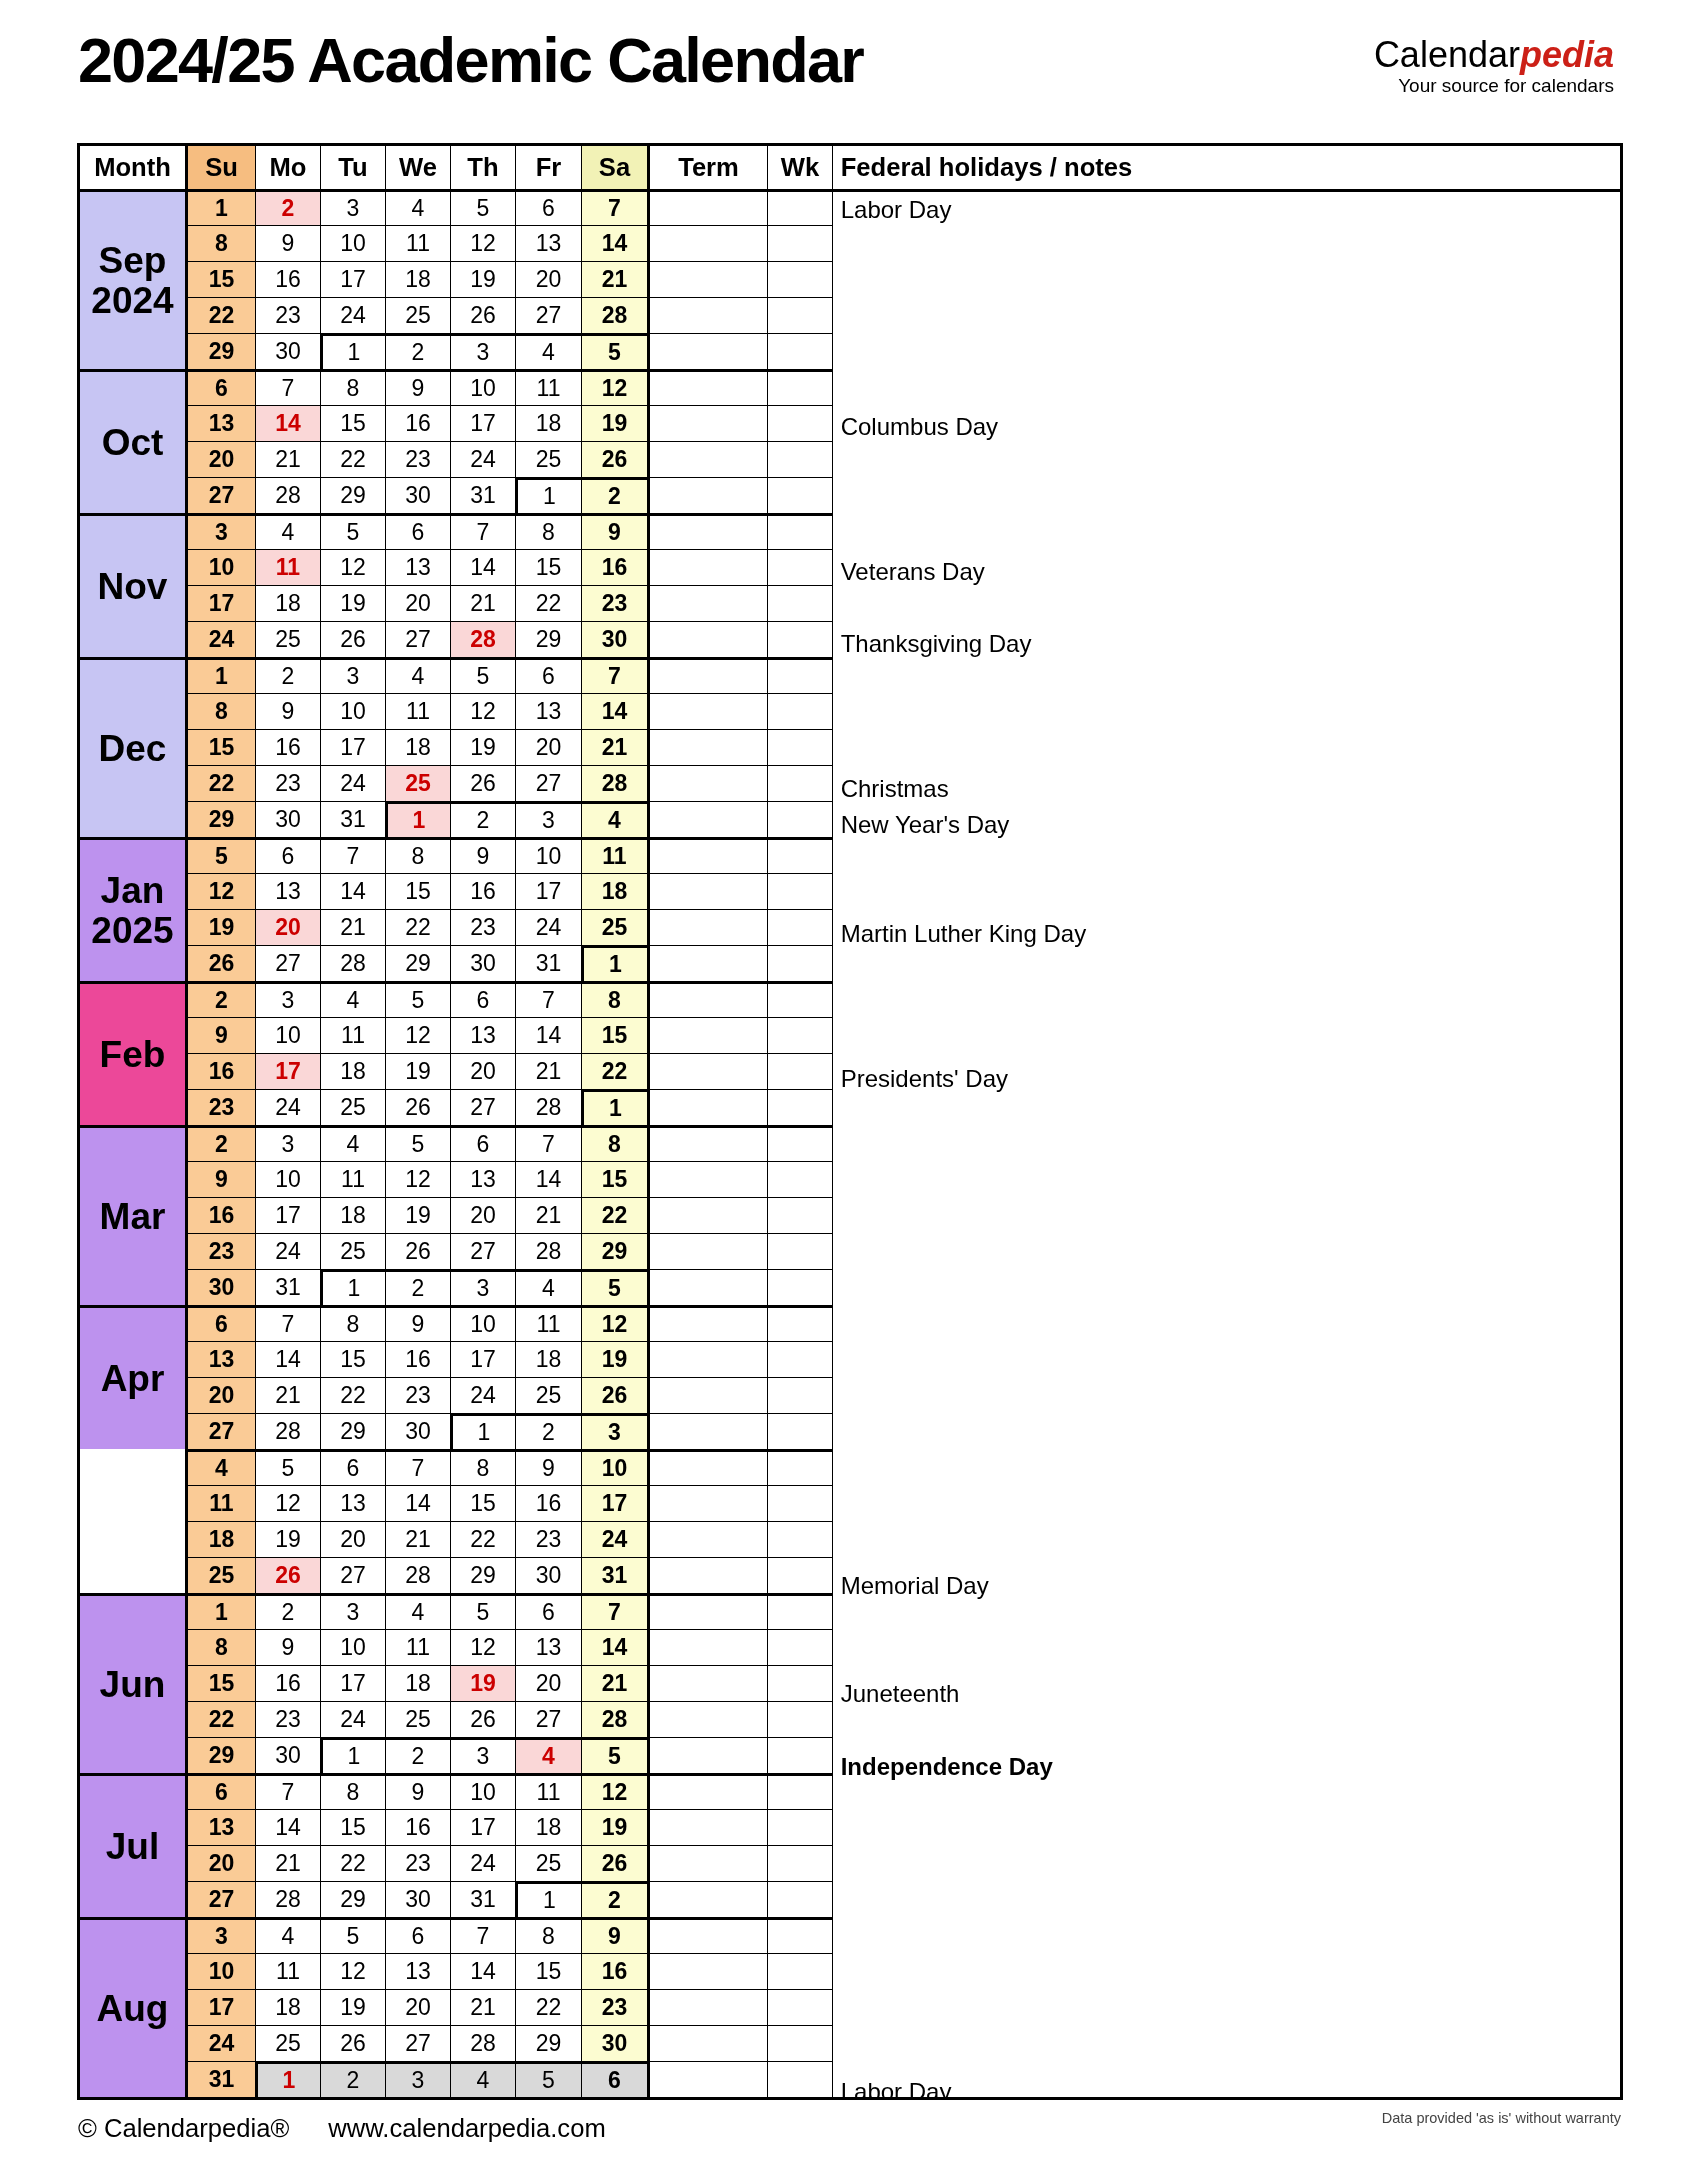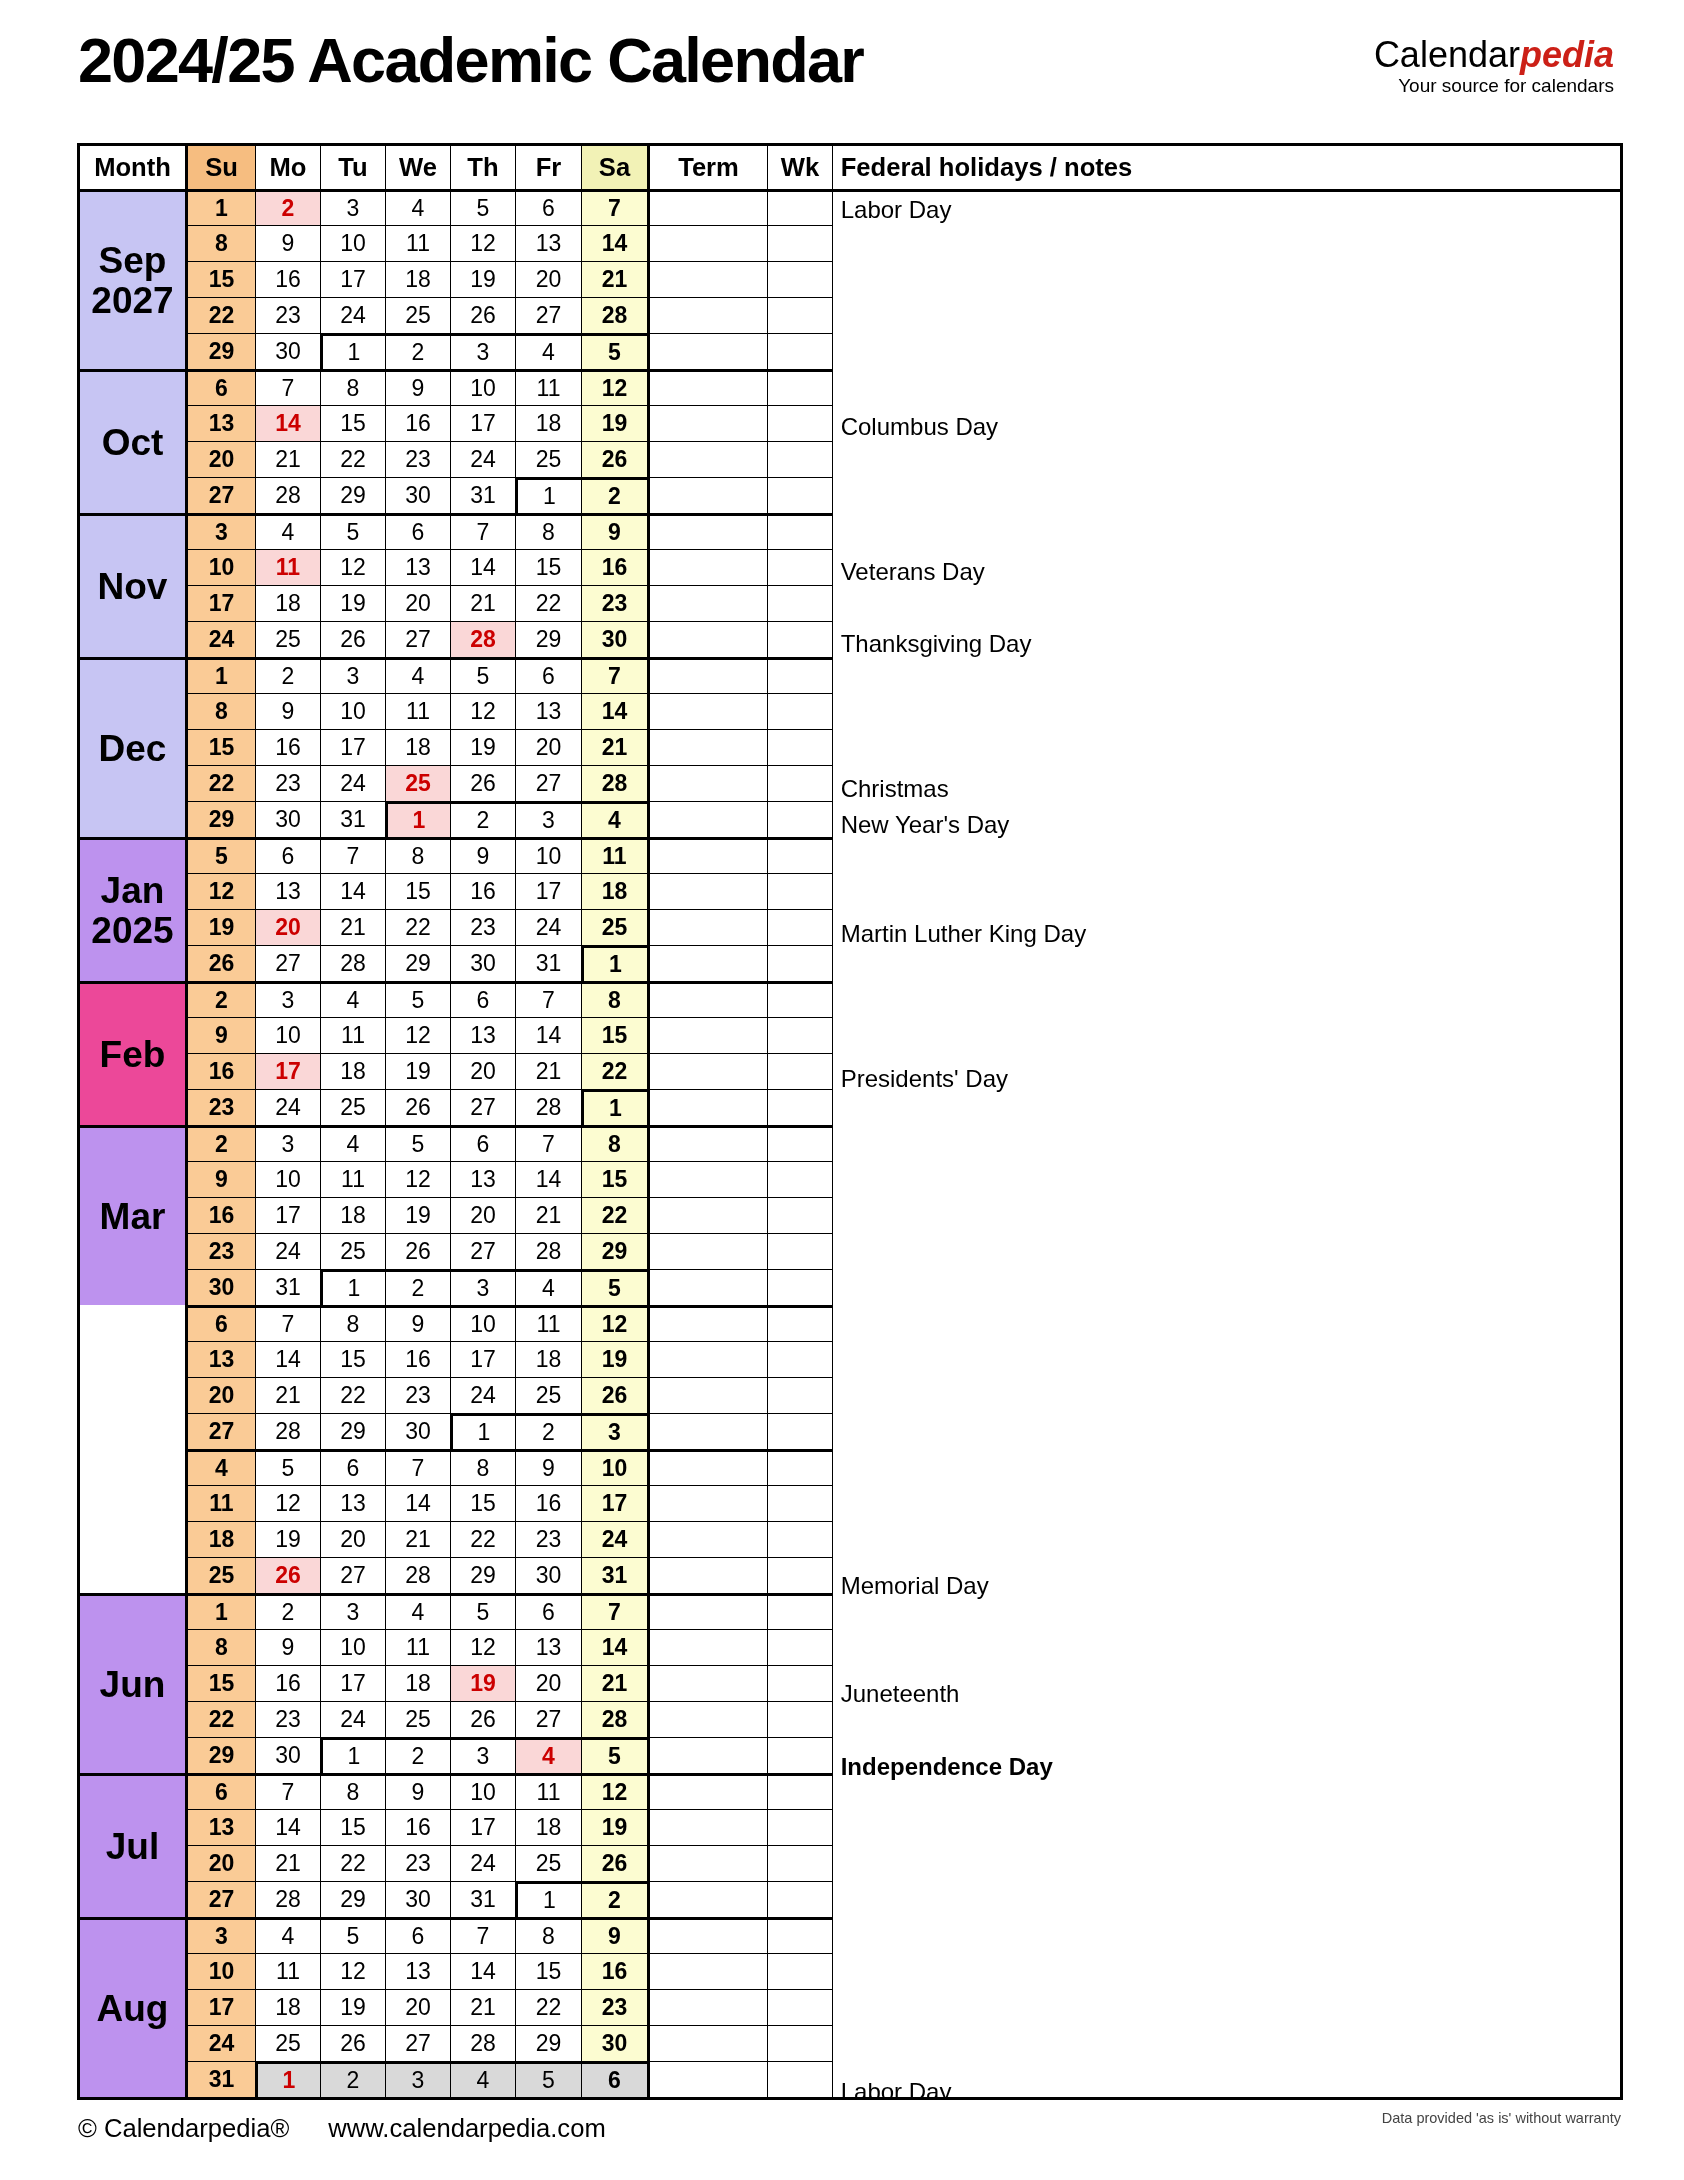--- a/index.html
+++ b/index.html
@@ -86,21 +86,21 @@
       <div class="note-label" style="top: 615px;">New Year's Day</div>
       <div class="note-label" style="top: 724px;">Martin Luther King Day</div>
       <div class="note-label" style="top: 869px;">Presidents' Day</div>
       <div class="note-label" style="top: 1376px;">Memorial Day</div>
       <div class="note-label" style="top: 1484px;">Juneteenth</div>
       <div class="note-label" style="top: 1557px; font-weight: bold;">Independence Day</div>
       <div class="note-label" style="top: 1882px;">Labor Day</div>
     </div>
     <div class="cell mlabel colfirst" style="grid-area: 2 / 1 / span 5; background: rgb(199, 197, 243);">
       <div>Sep</div>
-      <div>2027</div>
+      <div>2024</div>
     </div>
     <div class="cell day su bt4" style="grid-area: 2 / 2;">1</div>
     <div class="cell day bt4 hol" style="grid-area: 2 / 3;">2</div>
     <div class="cell day bt4" style="grid-area: 2 / 4;">3</div>
     <div class="cell day bt4" style="grid-area: 2 / 5;">4</div>
     <div class="cell day bt4" style="grid-area: 2 / 6;">5</div>
     <div class="cell day bt4" style="grid-area: 2 / 7;">6</div>
     <div class="cell day sa bt4" style="grid-area: 2 / 8;">7</div>
     <div class="cell term bl4 bt4" style="grid-area: 2 / 9;"></div>
     <div class="cell wk bt4" style="grid-area: 2 / 10;"></div>
@@ -386,20 +386,23 @@
     <div class="cell wk" style="grid-area: 31 / 10;"></div>
     <div class="cell day su" style="grid-area: 32 / 2;">30</div>
     <div class="cell day" style="grid-area: 32 / 3;">31</div>
     <div class="cell day bt4 bl4" style="grid-area: 32 / 4;">1</div>
     <div class="cell day bt4" style="grid-area: 32 / 5;">2</div>
     <div class="cell day bt4" style="grid-area: 32 / 6;">3</div>
     <div class="cell day bt4" style="grid-area: 32 / 7;">4</div>
     <div class="cell day sa bt4" style="grid-area: 32 / 8;">5</div>
     <div class="cell term bl4" style="grid-area: 32 / 9;"></div>
     <div class="cell wk" style="grid-area: 32 / 10;"></div>
+    <div class="cell mlabel colfirst" style="grid-area: 33 / 1 / span 4; background: rgb(189, 146, 238);">
+      <div>Apr</div>
+    </div>
     <div class="cell day su bt4" style="grid-area: 33 / 2;">6</div>
     <div class="cell day bt4" style="grid-area: 33 / 3;">7</div>
     <div class="cell day bt4" style="grid-area: 33 / 4;">8</div>
     <div class="cell day bt4" style="grid-area: 33 / 5;">9</div>
     <div class="cell day bt4" style="grid-area: 33 / 6;">10</div>
     <div class="cell day bt4" style="grid-area: 33 / 7;">11</div>
     <div class="cell day sa bt4" style="grid-area: 33 / 8;">12</div>
     <div class="cell term bl4 bt4" style="grid-area: 33 / 9;"></div>
     <div class="cell wk bt4" style="grid-area: 33 / 10;"></div>
     <div class="cell day su" style="grid-area: 34 / 2;">13</div>

